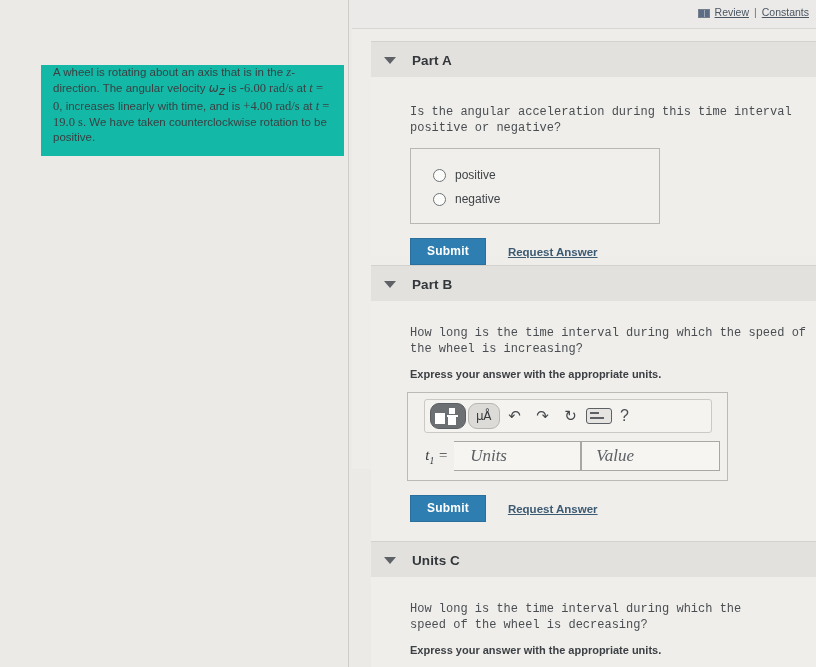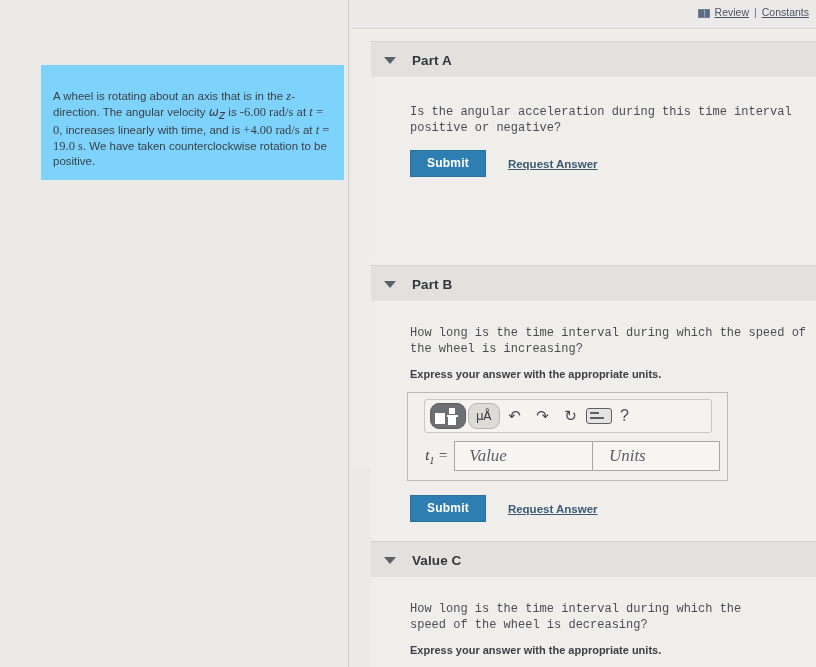--- a/index.html
+++ b/index.html
@@ -26,22 +26,22 @@
   #left-divider {
     position: absolute;
     left: 348px; top: 0;
     width: 1px; height: 667px;
     background: #cfcdc9;
   }
   #problem-box {
     position: absolute;
     left: 41px; top: 65px;
     width: 303px;
-    padding: 24px 10px 10px 12px;
-    background: #7dd3fc;
+    padding: 0 10px 10px 12px;
+    background: #14b8a6;
     color: #3a3f42;
     font-size: 11.5px;
     line-height: 15.5px;
     box-sizing: border-box;
   }
   #problem-box .mathit {
     font-family: "Liberation Serif", serif;
     font-style: italic;
     font-size: 12.5px;
   }
@@ -344,20 +344,30 @@
       </div>
     </div>
 
     <div class="part-header" style="top:41px;">
       <span class="part-caret"></span>
       <span class="part-title">Part A</span>
     </div>
     <div class="part-body" style="top:77px; height:180px;">
       <div class="question" style="padding-top:27px;">Is the angular acceleration during this time interval positive or negative?</div>
 
+      <div class="answer-box">
+        <div class="radio-row">
+          <span class="radio-mark"></span>
+          <span class="radio-label">positive</span>
+        </div>
+        <div class="radio-row">
+          <span class="radio-mark"></span>
+          <span class="radio-label">negative</span>
+        </div>
+      </div>
 
       <div class="submit-row">
         <span class="submit-btn">Submit</span>
         <span class="request-link">Request Answer</span>
       </div>
     </div>
 
     <div class="part-header" style="top:265px;">
       <span class="part-caret"></span>
       <span class="part-title">Part B</span>
@@ -379,34 +389,34 @@
           <span class="tb-btn tb-icon">↷</span>
           <span class="tb-btn tb-icon">↻</span>
           <span class="tb-btn" style="width:26px;height:22px;">
             <span class="tb-keyboard"></span>
           </span>
           <span class="tb-btn tb-help">?</span>
         </div>
 
         <div class="entry-row">
           <span class="entry-label"><span>t</span><sub>1</sub> <span>=</span></span>
+          <span class="entry-field entry-units">Units</span>
           <span class="entry-field entry-value">Value</span>
-          <span class="entry-field entry-units">Units</span>
         </div>
       </div>
 
       <div class="submit-row">
         <span class="submit-btn">Submit</span>
         <span class="request-link">Request Answer</span>
       </div>
     </div>
 
     <div class="part-header" style="top:541px;">
       <span class="part-caret"></span>
-      <span class="part-title">Value C</span>
+      <span class="part-title">Units C</span>
     </div>
     <div class="part-body" style="top:577px; height:90px;">
       <div class="question" style="padding-top:24px; width:360px;">How long is the time interval during which the speed of the wheel is decreasing?</div>
       <div class="express">Express your answer with the appropriate units.</div>
 
     </div>
 
   </div>
 </div>
 

